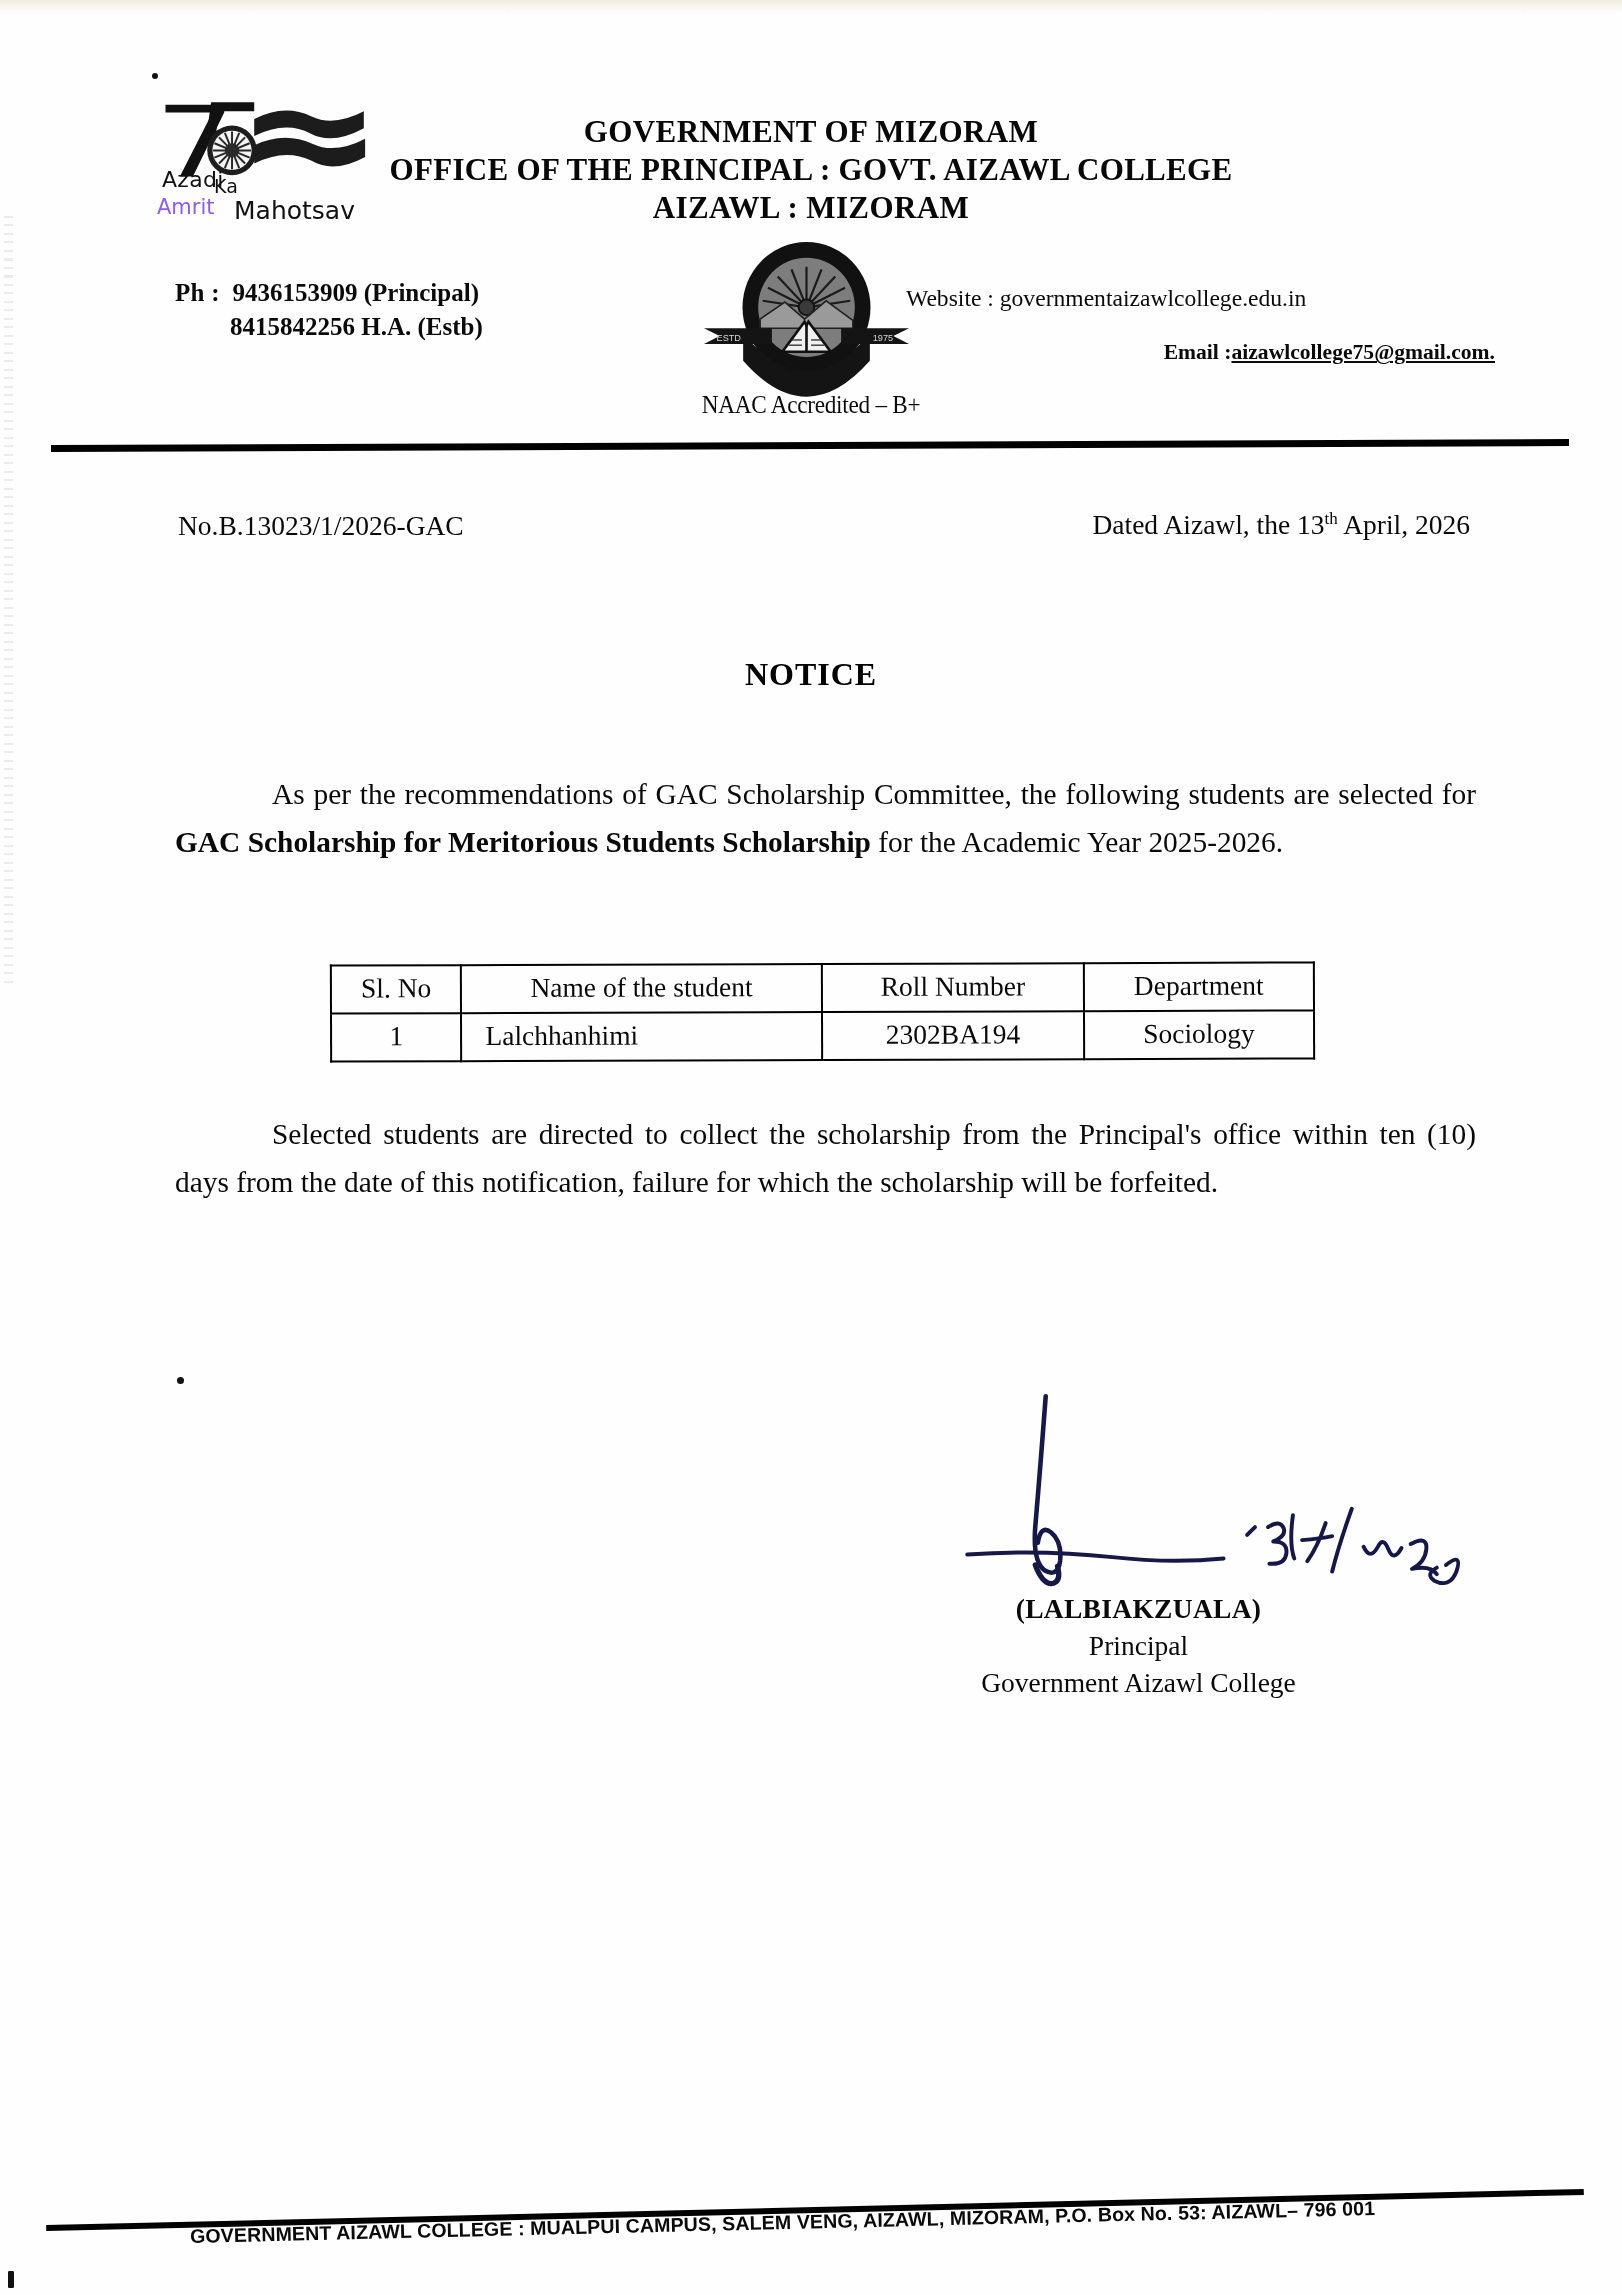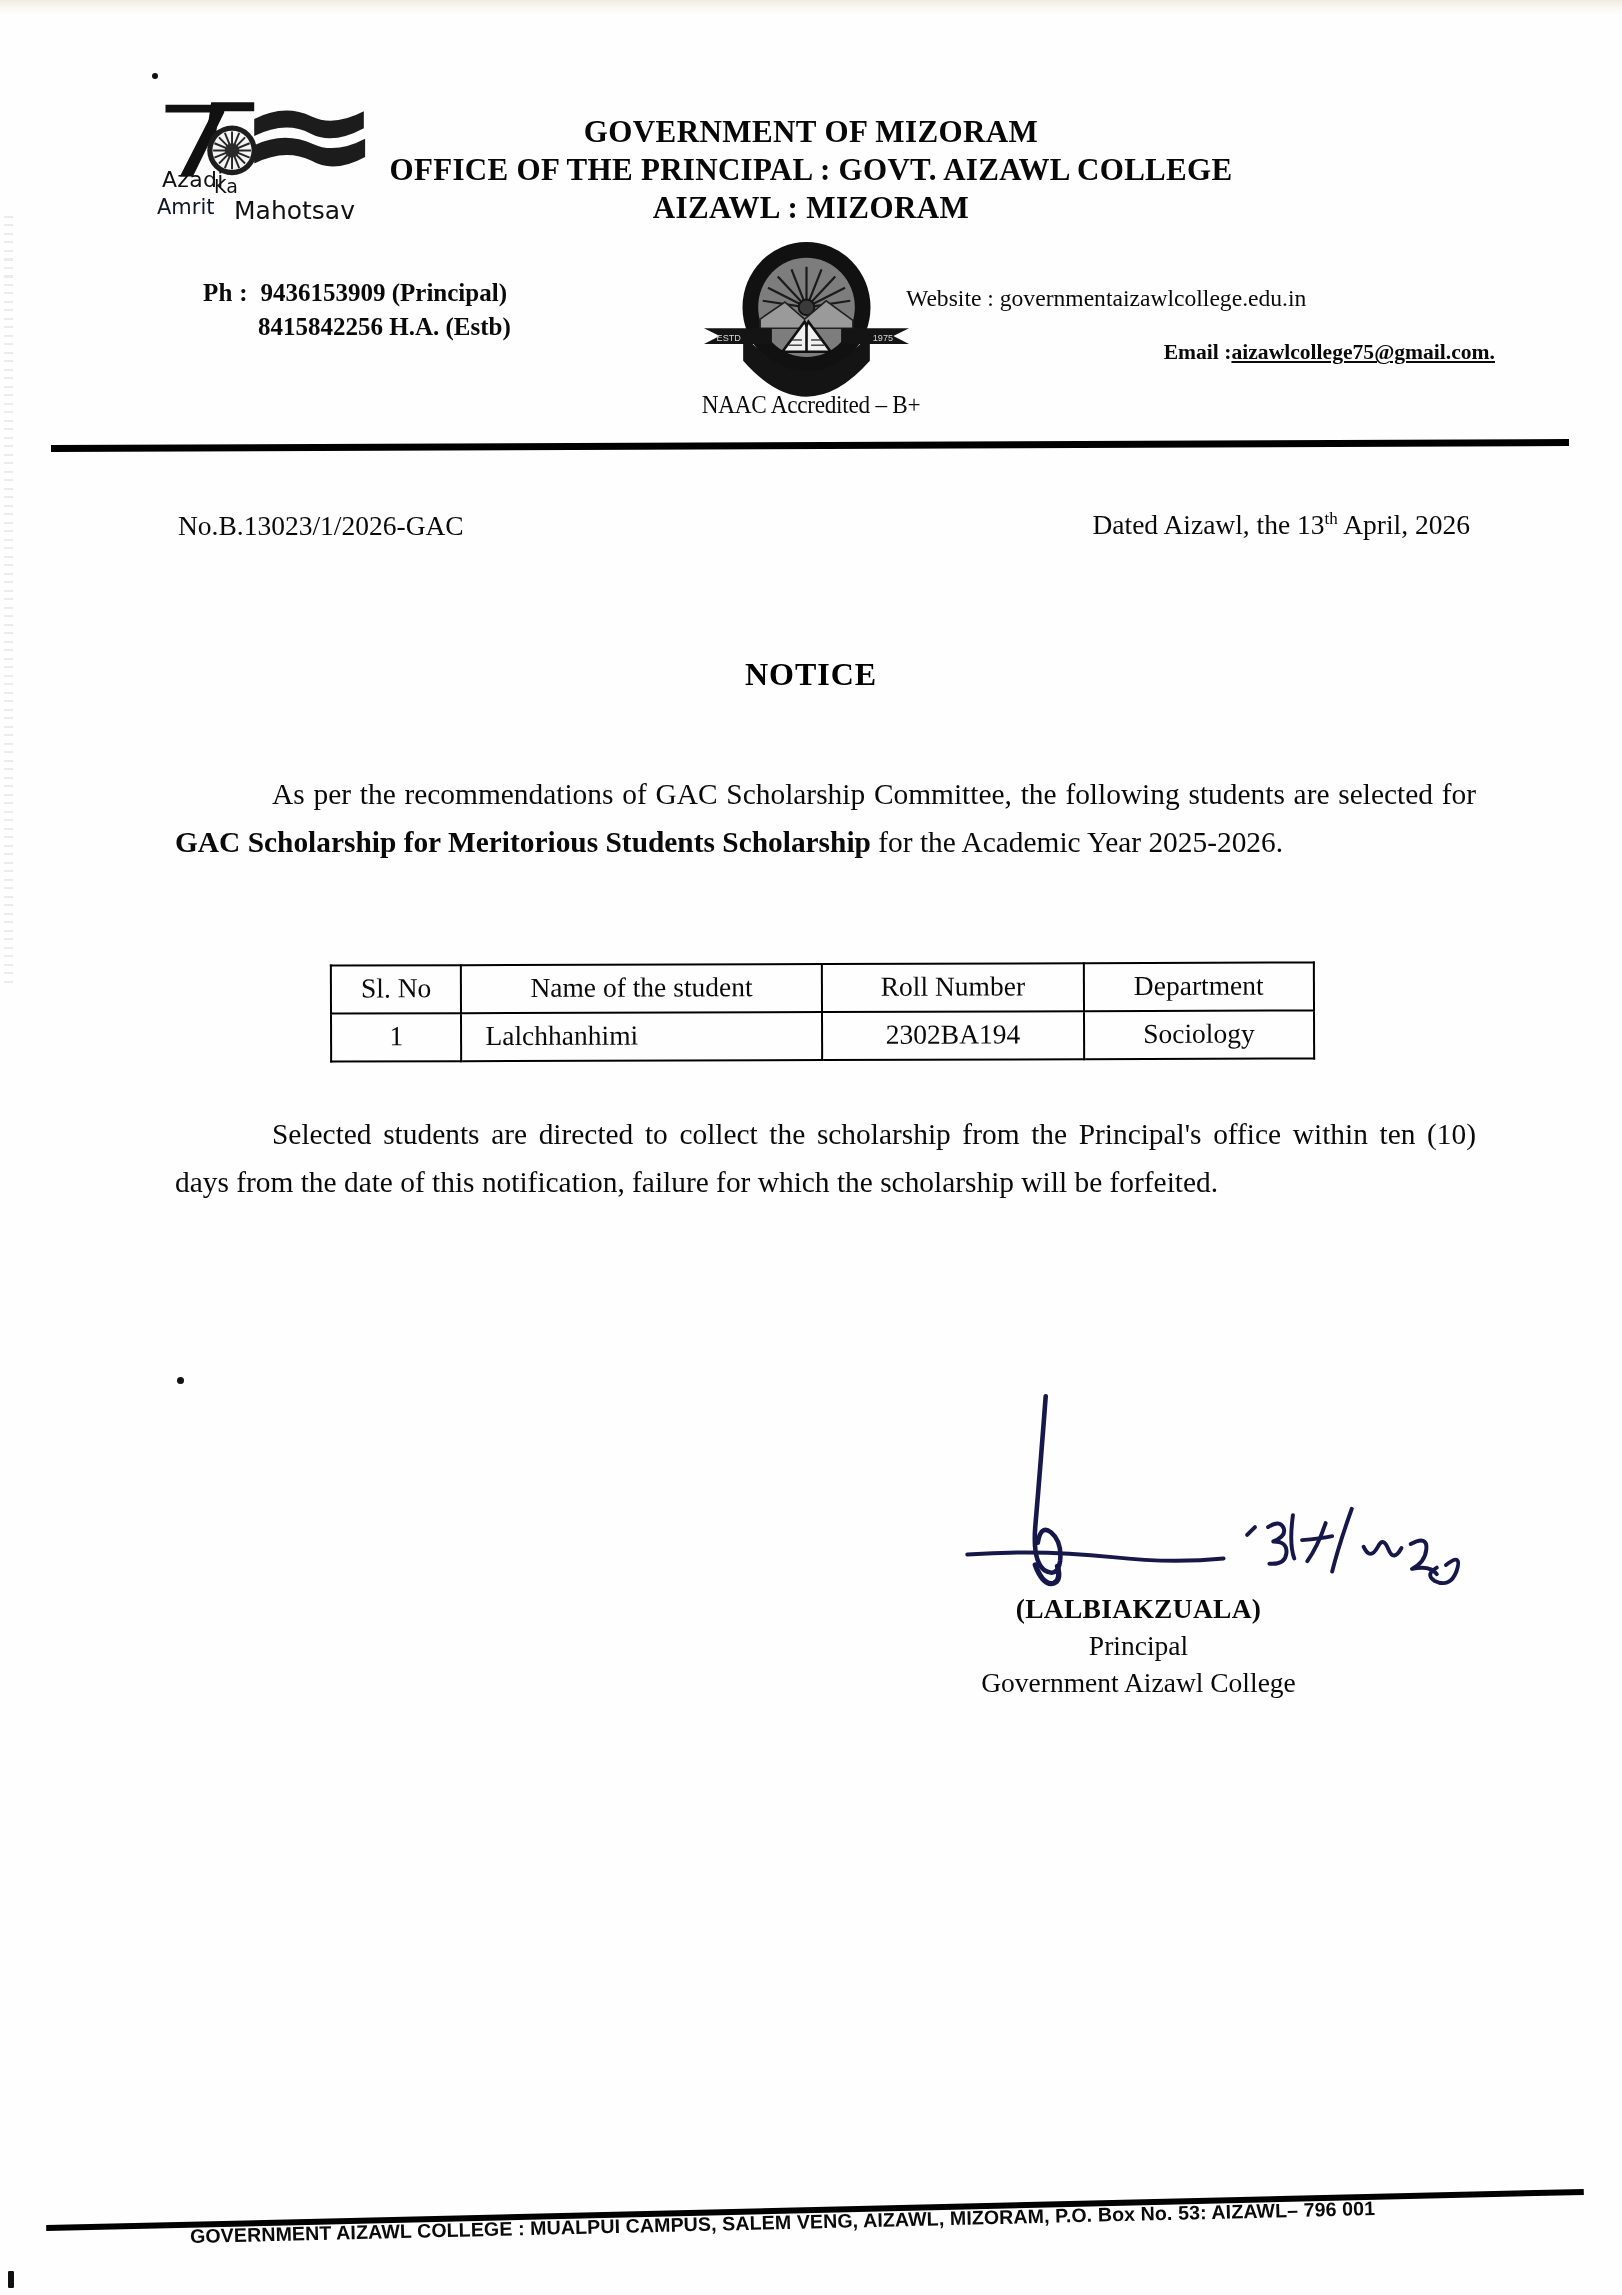--- a/index.html
+++ b/index.html
@@ -64,21 +64,21 @@
     left: 214px; top: 175px;
     font-family: "DejaVu Sans", sans-serif;
     font-size: 19px;
     color: #111;
   }
   .amrit-text-3 {
     position: absolute;
     left: 157px; top: 195px;
     font-family: "DejaVu Sans", sans-serif;
     font-size: 21px;
-    color: #0f172a;
+    color: #8b5cf6;
   }
   .amrit-text-4 {
     position: absolute;
     left: 234px; top: 196px;
     font-family: "DejaVu Sans", sans-serif;
     font-size: 25px;
     color: #111;
   }
 
   .hdr-line {
@@ -93,21 +93,20 @@
   .hdr-line-2 { top: 152px; font-size: 31px; letter-spacing: 0.3px; }
   .hdr-line-3 { top: 190px; font-size: 31px; letter-spacing: 0.4px; }
 
   .contact-left {
     position: absolute;
     left: 175px; top: 276px;
     font-size: 25px;
     font-weight: bold;
     line-height: 1.35;
     color: #0a0a0a;
-    margin-left: 28px;
   }
   .contact-left .ph-label { letter-spacing: 0.3px; }
   .contact-left .row2 { margin-left: 55px; }
 
   .seal {
     position: absolute;
     left: 692px; top: 242px;
     width: 229px; height: 160px;
   }
   .seal svg { display:block; }

